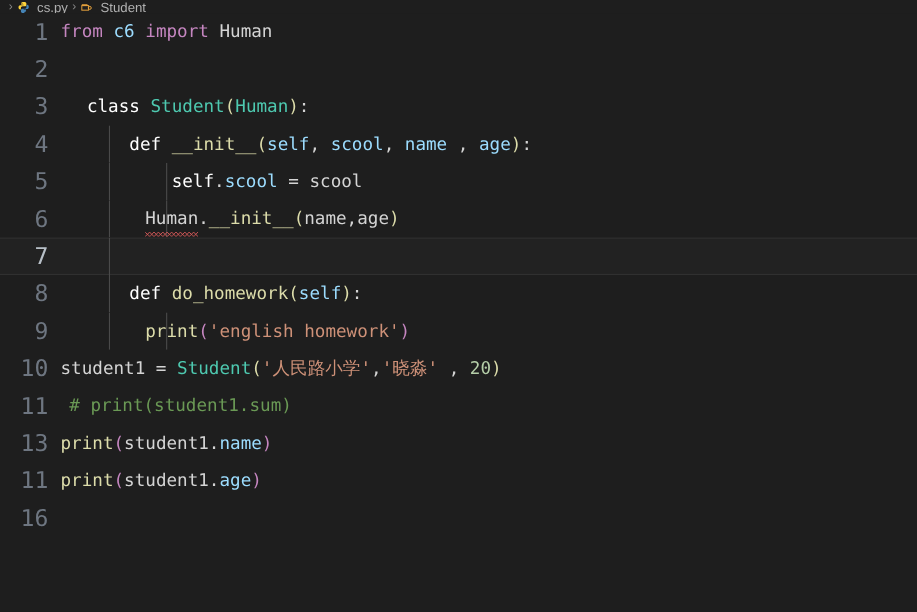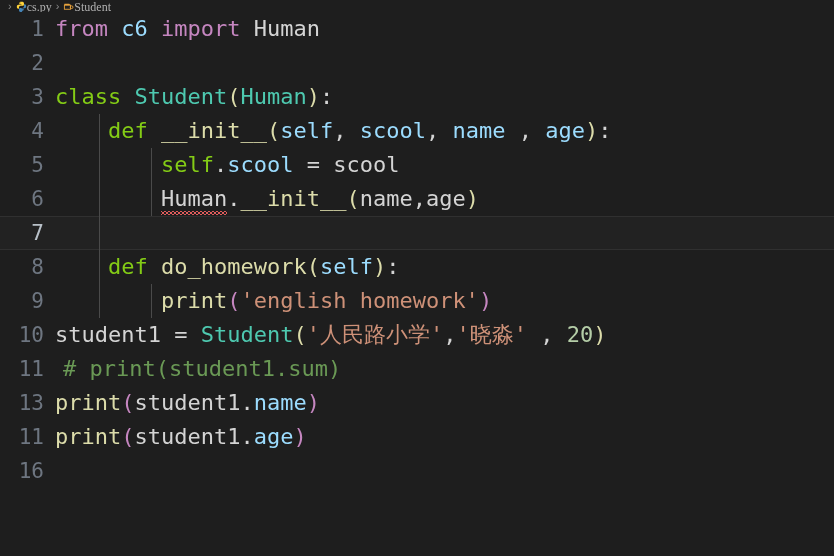--- a/index.html
+++ b/index.html
@@ -34,22 +34,21 @@
   }
   .bc-sep {
     color: #8a8a8a;
     margin: 0 4px;
     font-size: 11px;
     line-height: 1;
   }
   .bc-item {
     display: inline-flex;
     align-items: center;
-    gap: 0;
-    font-family: Liberation Serif, serif;
+    gap: 7px;
   }
   .bc-label {
     color: #b0b0b0;
     position: relative;
     top: 1px;
   }
   .bc-icon { display: inline-block; line-height: 0; }
 
   
   .editor {
@@ -84,42 +83,42 @@
     box-sizing: border-box;
     user-select: none;
   }
   .line.active .gutter { color: #b8c0c8; }
 
   .code {
     flex: 1 1 auto;
     position: relative;
     padding-left: 9px;
     font-family: "DejaVu Sans Mono", monospace;
-    font-size: 22px;
+    font-size: 16px;
     line-height: 34px;
     white-space: pre;
     color: #d4d4d4;
     height: 34px;
     overflow: hidden;
   }
 
   
   .guide {
     position: absolute;
     top: 0;
     width: 1px;
     height: 34px;
     background: #4a4a4a;
   }
   .guide.g1 { left: 53px; }
   .guide.g2 { left: 105px; }
 
   
   .t-kw        { color: #C586C0; }  
-  .t-ctrl      { color: #84cc16; }  
+  .t-ctrl      { color: #ffffff; margin-left: 24px; }  
   .t-mod       { color: #9CDCFE; }  
   .t-cls       { color: #4EC9B0; }  
   .t-var       { color: #9CDCFE; }  
   .t-fn        { color: #DCDCAA; }  
   .t-dunder    { color: #DCDCAA; }  
   .t-str       { color: #CE9178; }  
   .t-num       { color: #B5CEA8; }  
   .t-cmt       { color: #6A9955; margin-left: 8px; }  
   .t-plain     { color: #d4d4d4; }
   .t-paren-y   { color: #DCDCAA; }

